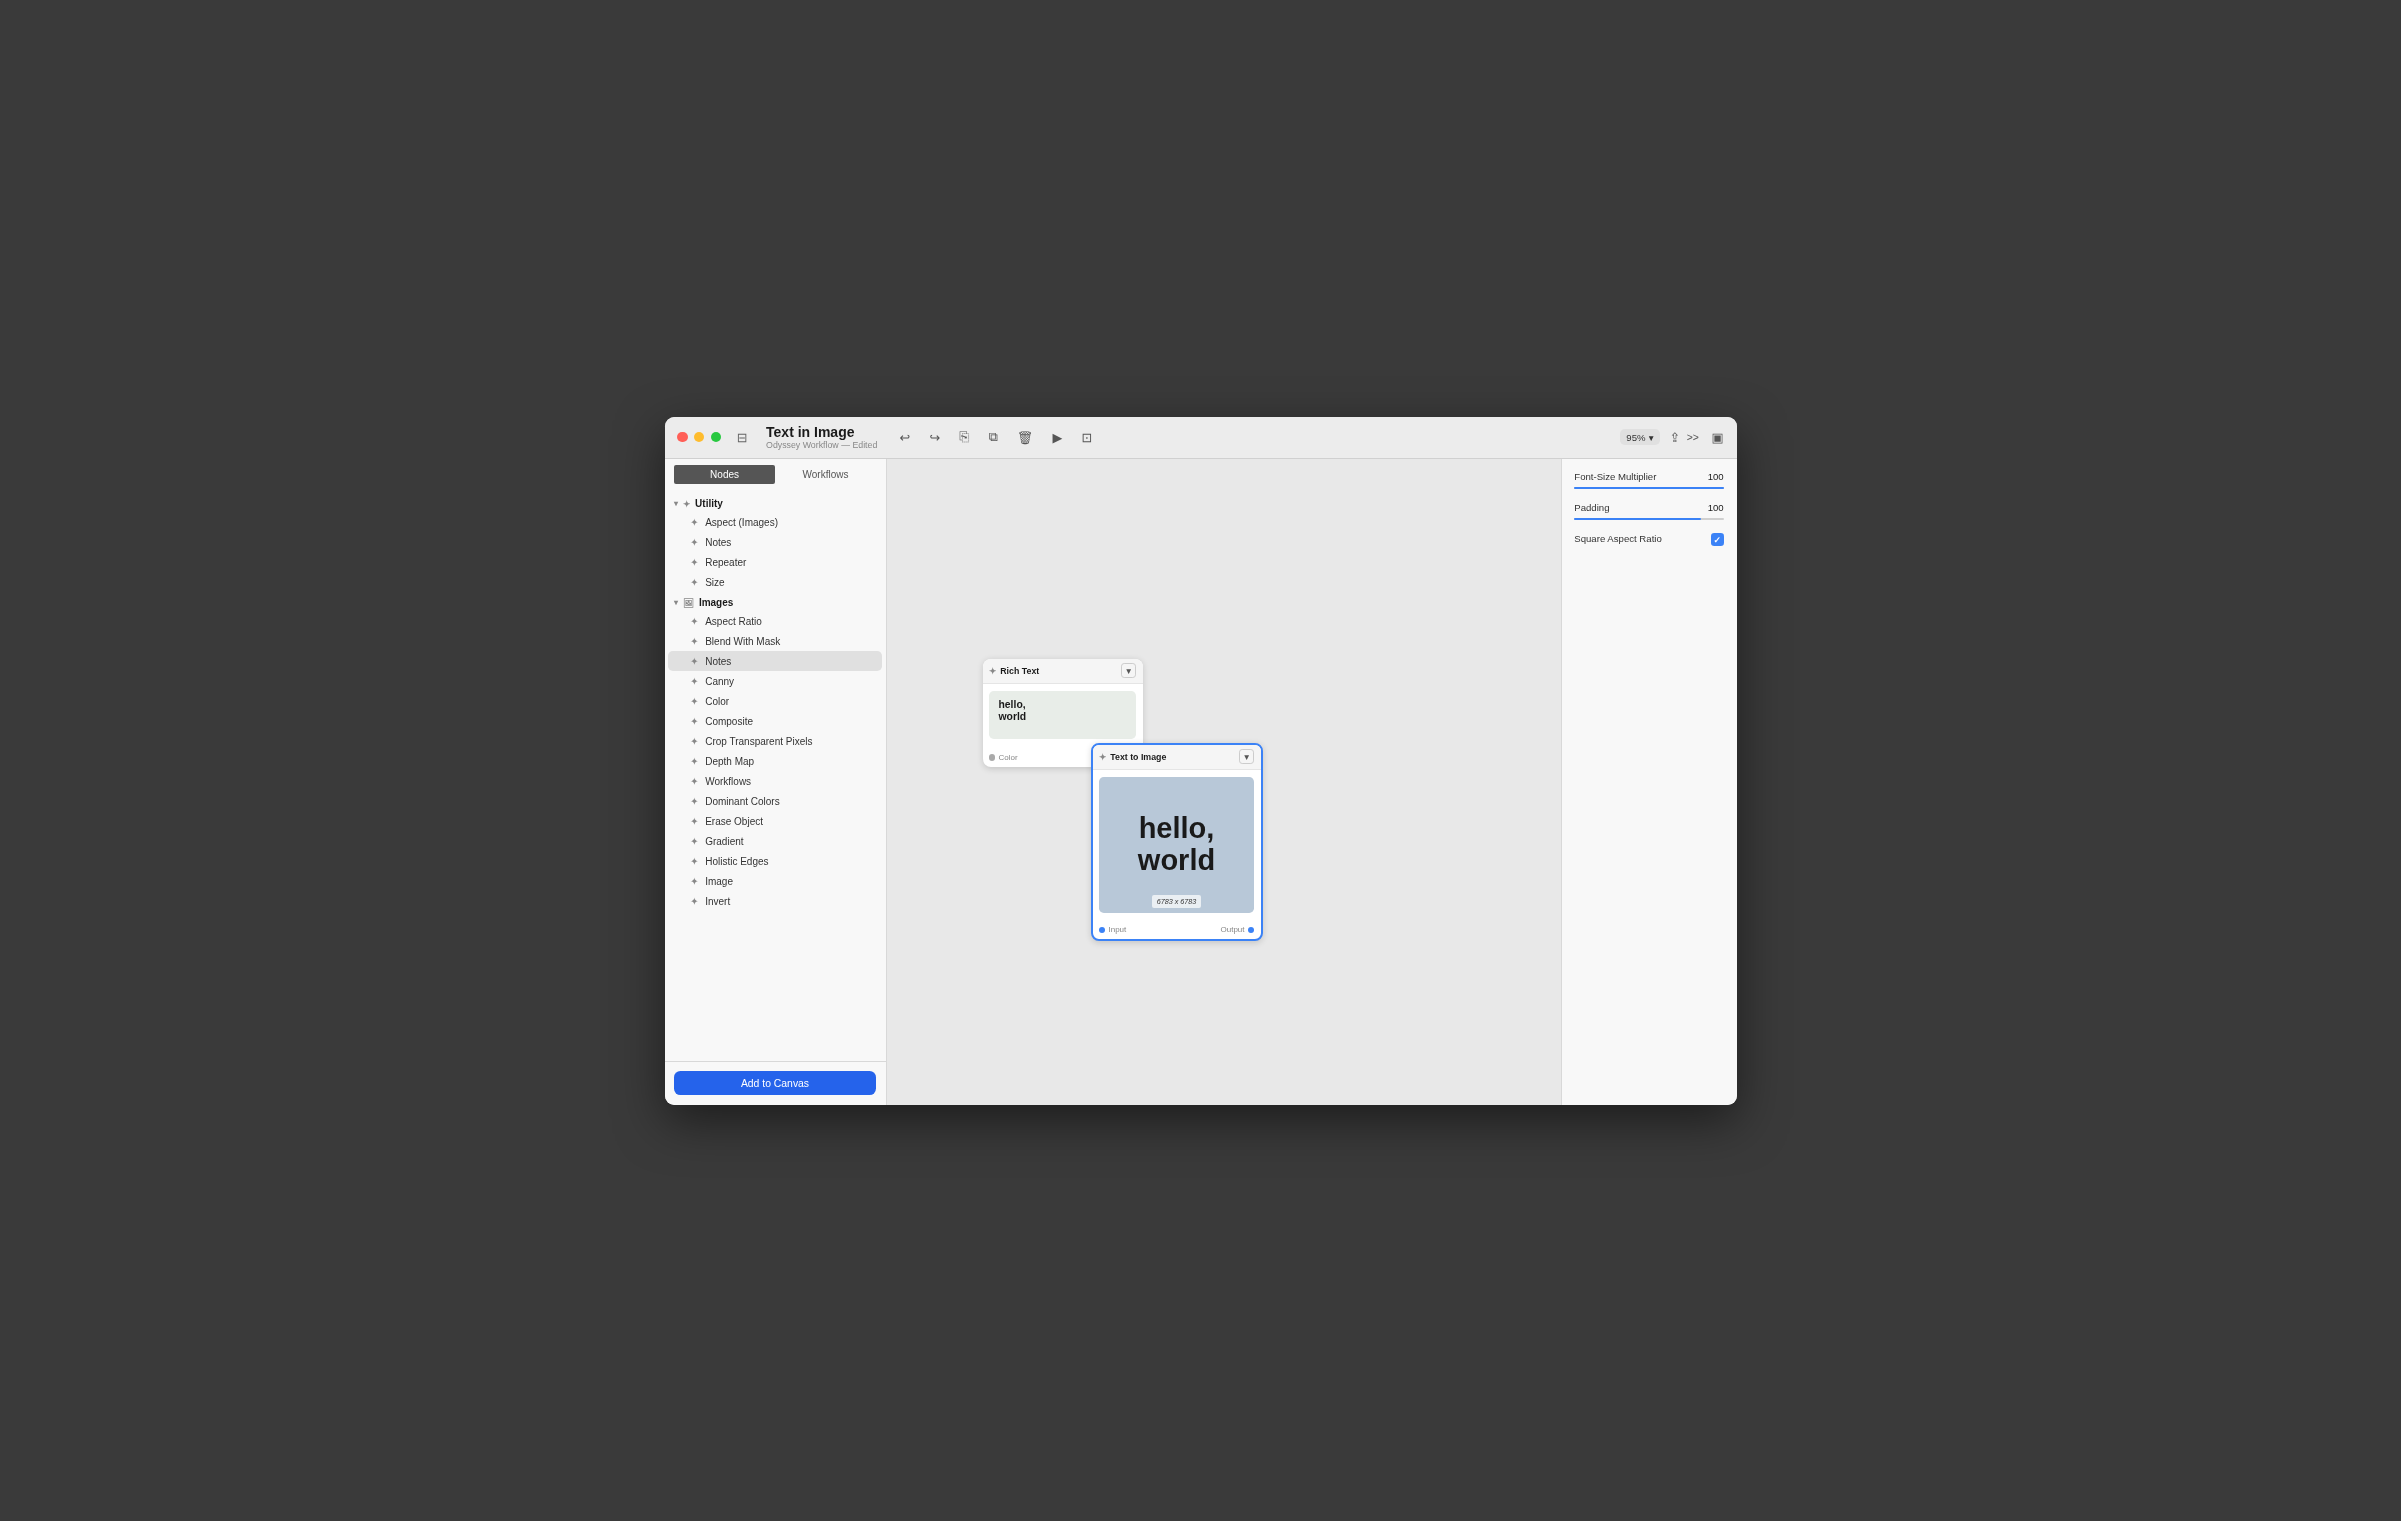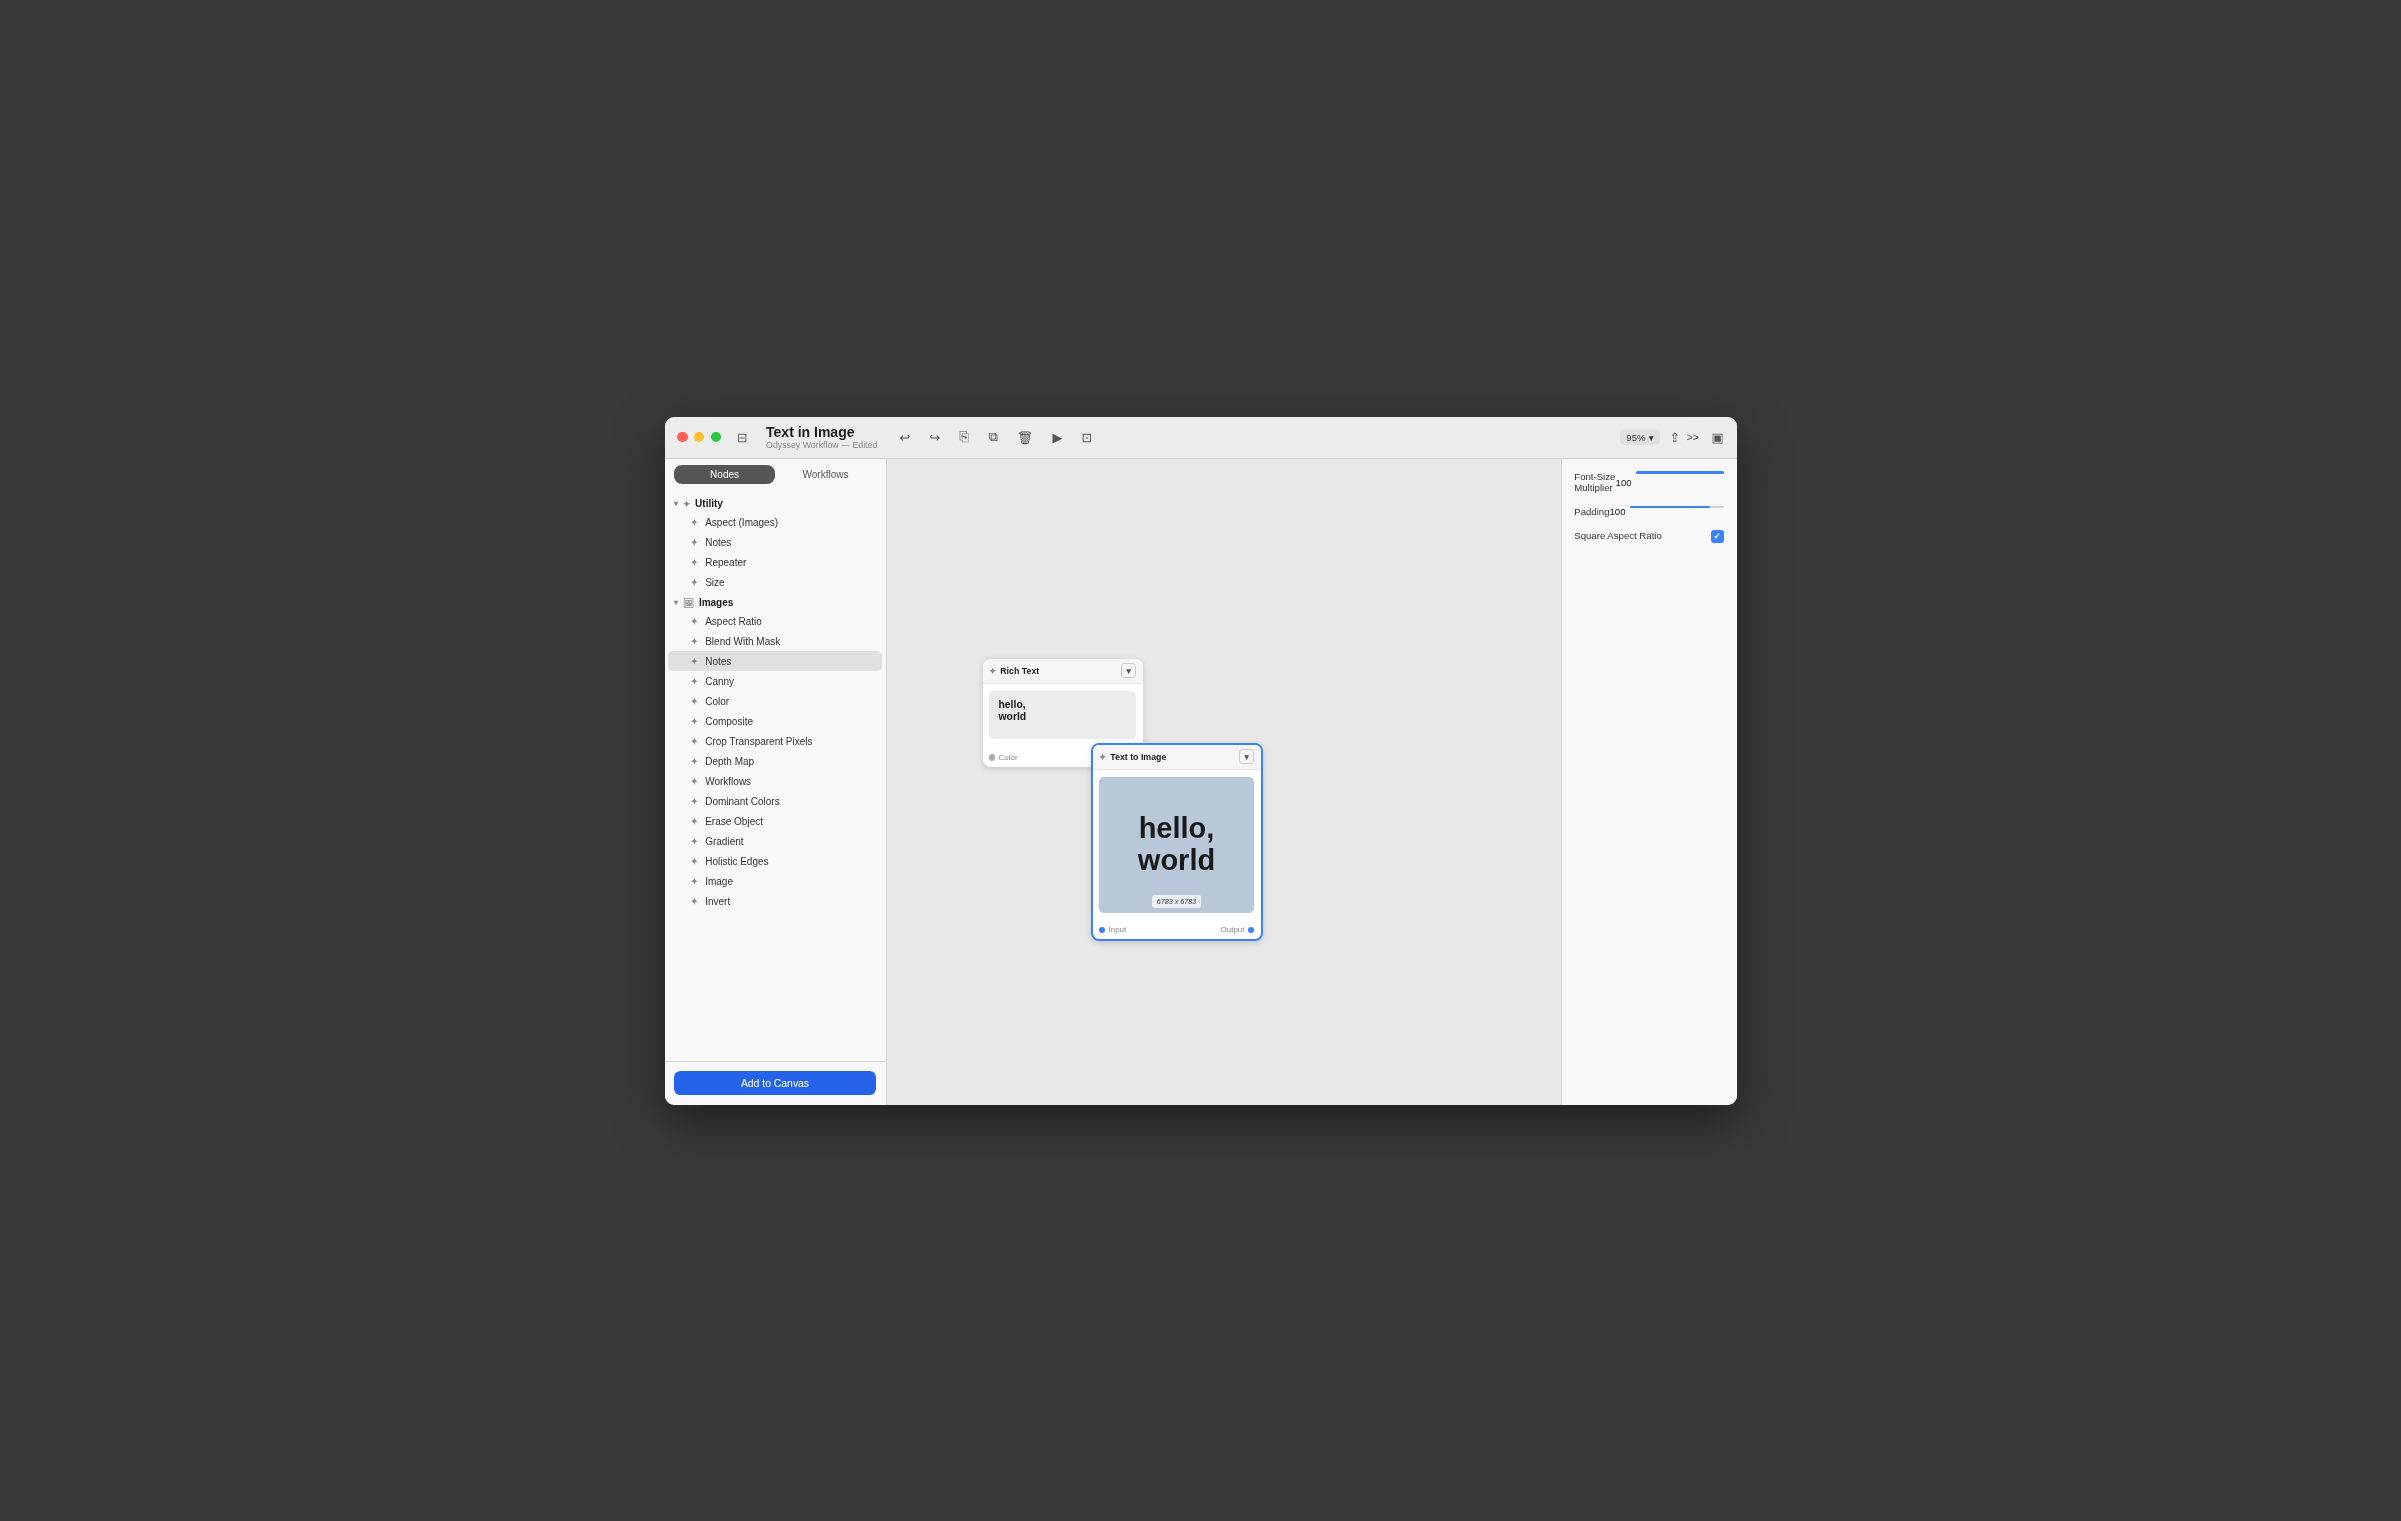--- a/index.html
+++ b/index.html
@@ -135,21 +135,21 @@
       gap: 0;
     }
 
     .sidebar-tab {
       flex: 1;
       padding: 4px 9.6px;
       font-size: 10px;
       font-weight: 500;
       text-align: center;
       cursor: pointer;
-      border-radius: 8px;
+      border-radius: 2px;
       color: #555;
       background: none;
       border: none;
     }
 
     .sidebar-tab.active {
       background: #555;
       color: white;
     }
 
@@ -368,21 +368,21 @@
       border-left: 0.8px solid #d8d8d8;
       padding: 12.8px;
       flex-shrink: 0;
       display: flex;
       flex-direction: column;
       gap: 12.8px;
     }
 
     .panel-row {
       display: flex;
-      flex-direction: row;
+      flex-direction: column;
       gap: 4.8px;
     }
 
     .panel-label-row {
       display: flex;
       justify-content: space-between;
       align-items: center;
     }
 
     .panel-label {

